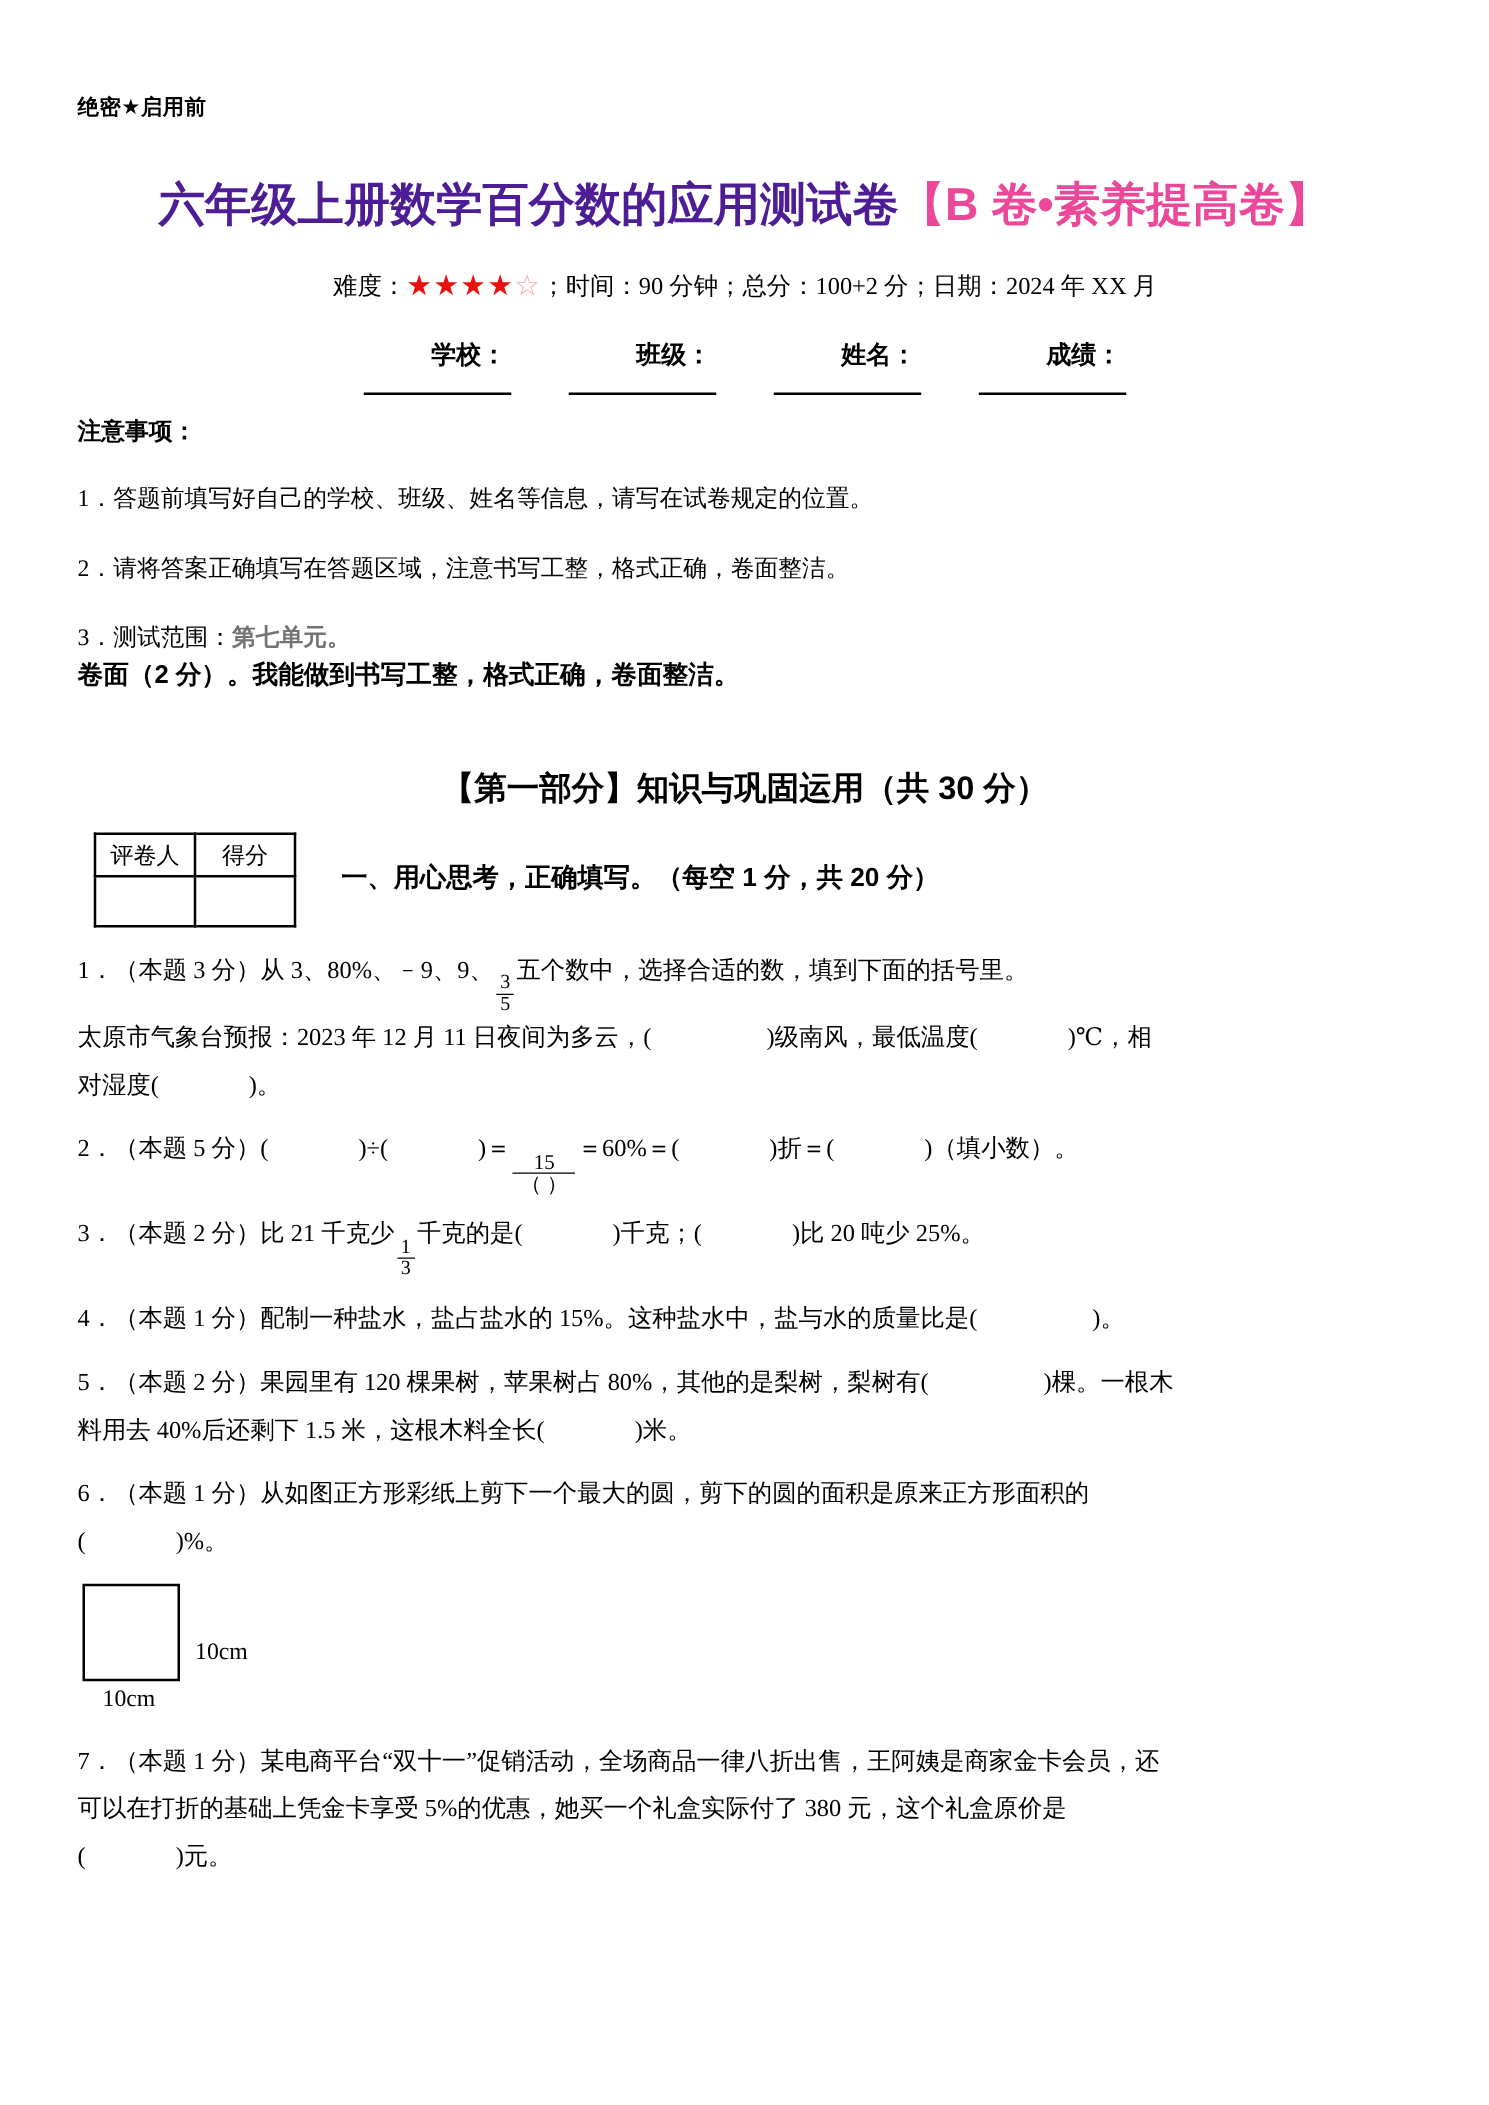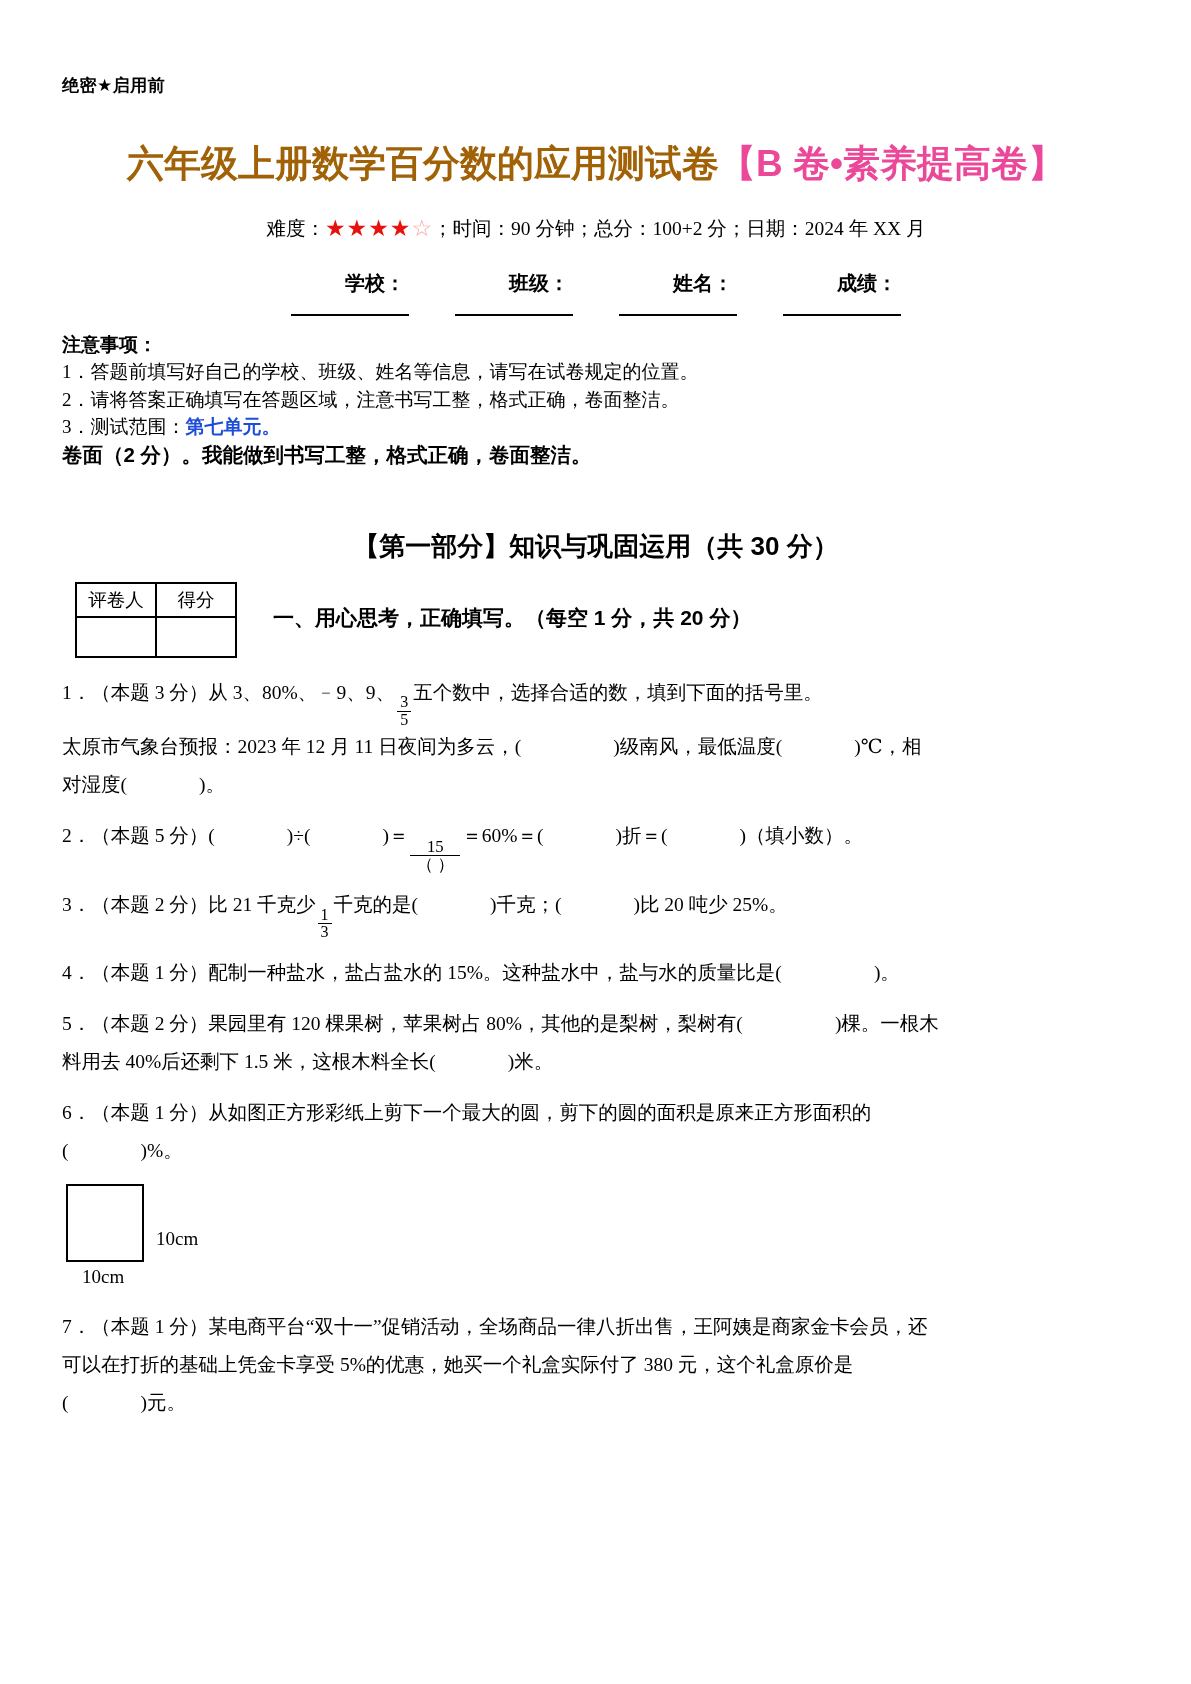--- a/index.html
+++ b/index.html
@@ -41,21 +41,21 @@
   
   .title {
     margin-top: 42px;
     text-align: center;
     font-family: "Liberation Sans", "DejaVu Sans", sans-serif;
     font-weight: bold;
     font-size: 37px;
     letter-spacing: 0px;
     white-space: nowrap;
   }
-  .title .black { color: #a16207; }
+  .title .black { color: #4c1d95; }
   .title .red { color: #ec4899; }
 
   
   .meta {
     margin-top: 26px;
     text-align: center;
     font-size: 19.5px;
     white-space: nowrap;
   }
   .stars {
@@ -93,25 +93,25 @@
   }
 
   
   .notice-title {
     margin-top: 16px;
     font-size: 19px;
     font-weight: bold;
     font-family: "Liberation Sans", "DejaVu Sans", sans-serif;
   }
   .notice-item {
-    margin-top: 0;
+    margin-top: 28px;
     font-size: 19px;
     line-height: 1.45;
   }
-  .red-text { color: #1d4ed8; font-weight: bold; }
+  .red-text { color: #737373; font-weight: bold; }
 
   
   .cover-line {
     font-size: 20.5px;
     font-weight: bold;
     font-family: "Liberation Sans", "DejaVu Sans", sans-serif;
   }
 
   
   .part-heading {

